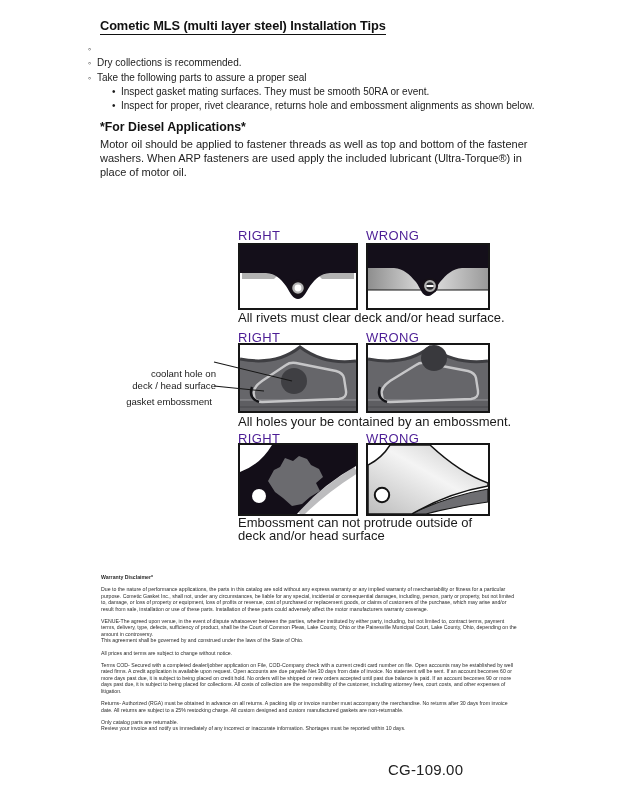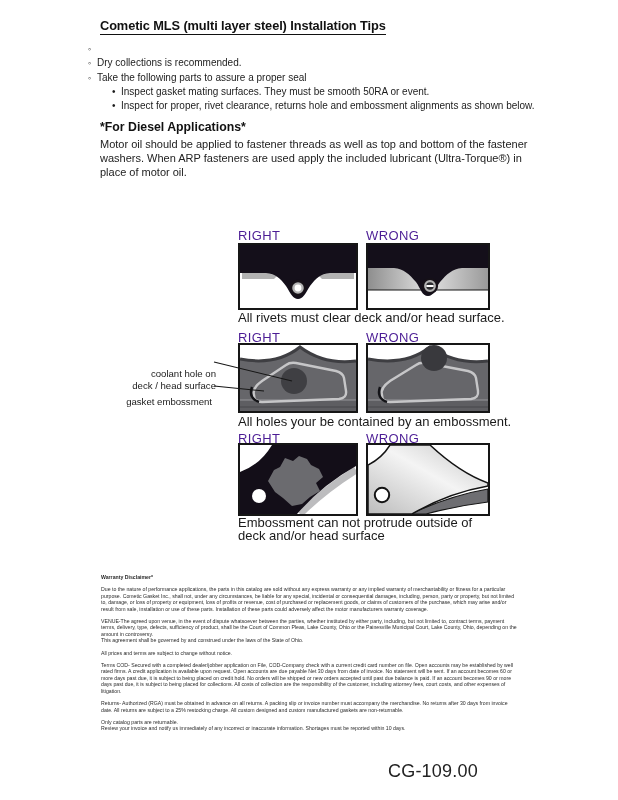--- a/index.html
+++ b/index.html
@@ -31,21 +31,21 @@
   .dbox svg { display:block; width:100%; height:100%; }
   .cap { font-size:13px; color:#1a1a1a; line-height:12.5px; white-space:nowrap; }
   .cap3 { white-space:normal; width:240px; }
 
   .ann { text-align:right; font-size:9.6px; line-height:11.6px; color:#1a1a1a; }
 
   .disc { left:101px; top:574px; width:417px; font-size:5.2px; line-height:6.4px; color:#2b2b2b; }
   .disc .dh { font-weight:bold; margin:0 0 6px 0; }
   .disc p { margin:0 0 6px 0; white-space:pre-line; }
 
-  .pagenum { left:388px; top:761px; font-size:18px; color:#222; letter-spacing:0.2px; }
+  .pagenum { left:388px; top:761px; font-size:15px; color:#222; letter-spacing:0.2px; }
 
   .overlay { left:0; top:0; width:618px; height:800px; pointer-events:none; }
 </style>
 </head>
 <body>
 
 <div class="page">
 
   <div class="abs title">Cometic MLS (multi layer steel) Installation Tips</div>
 

